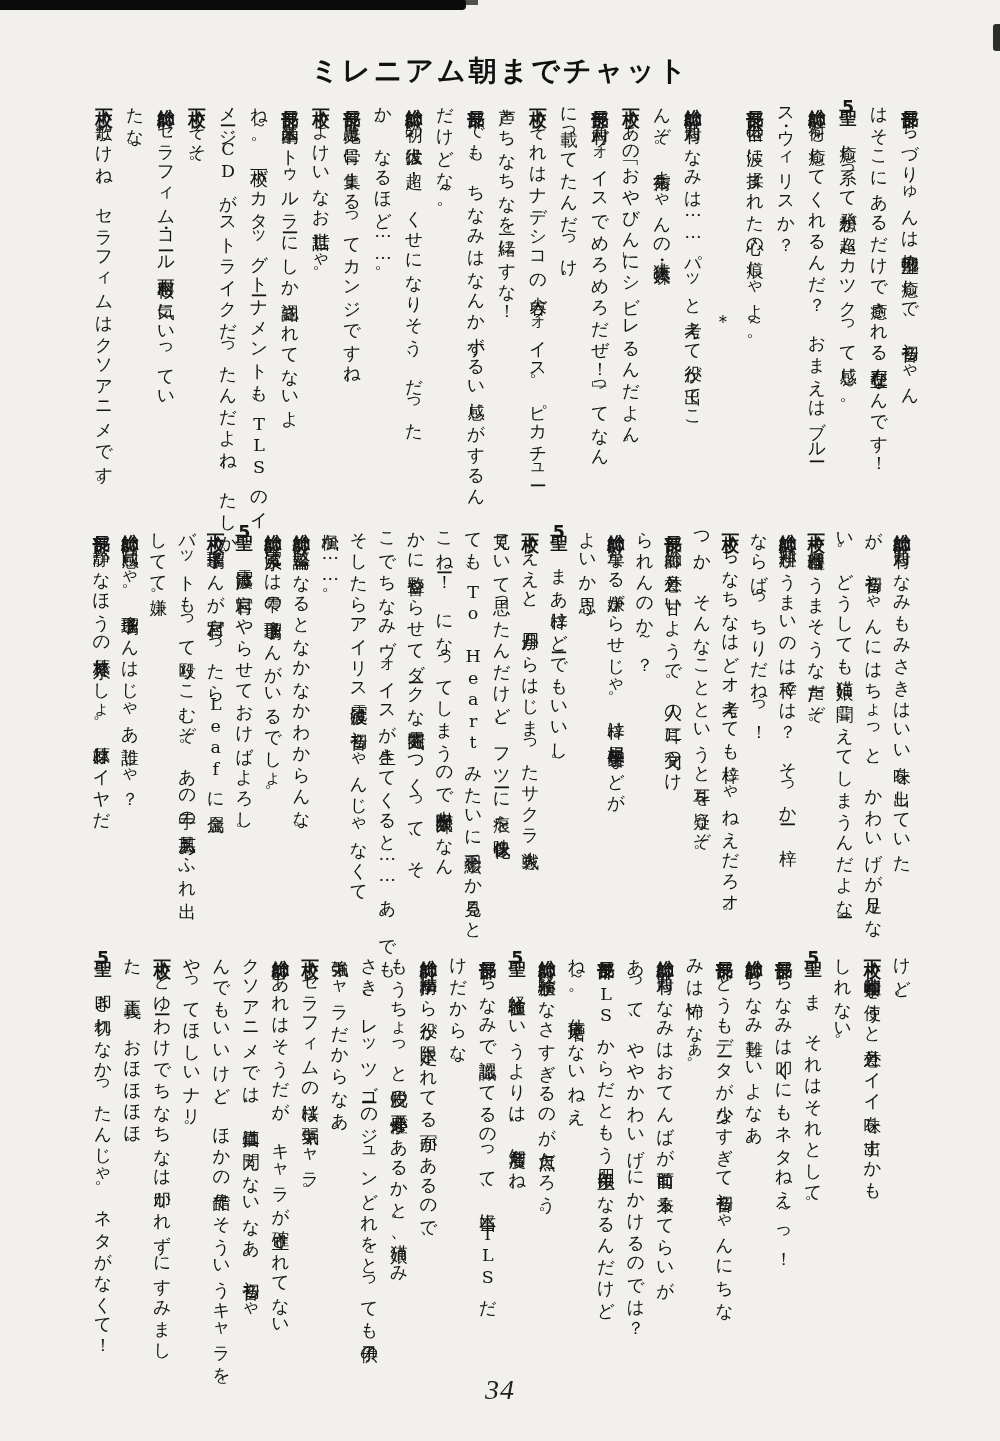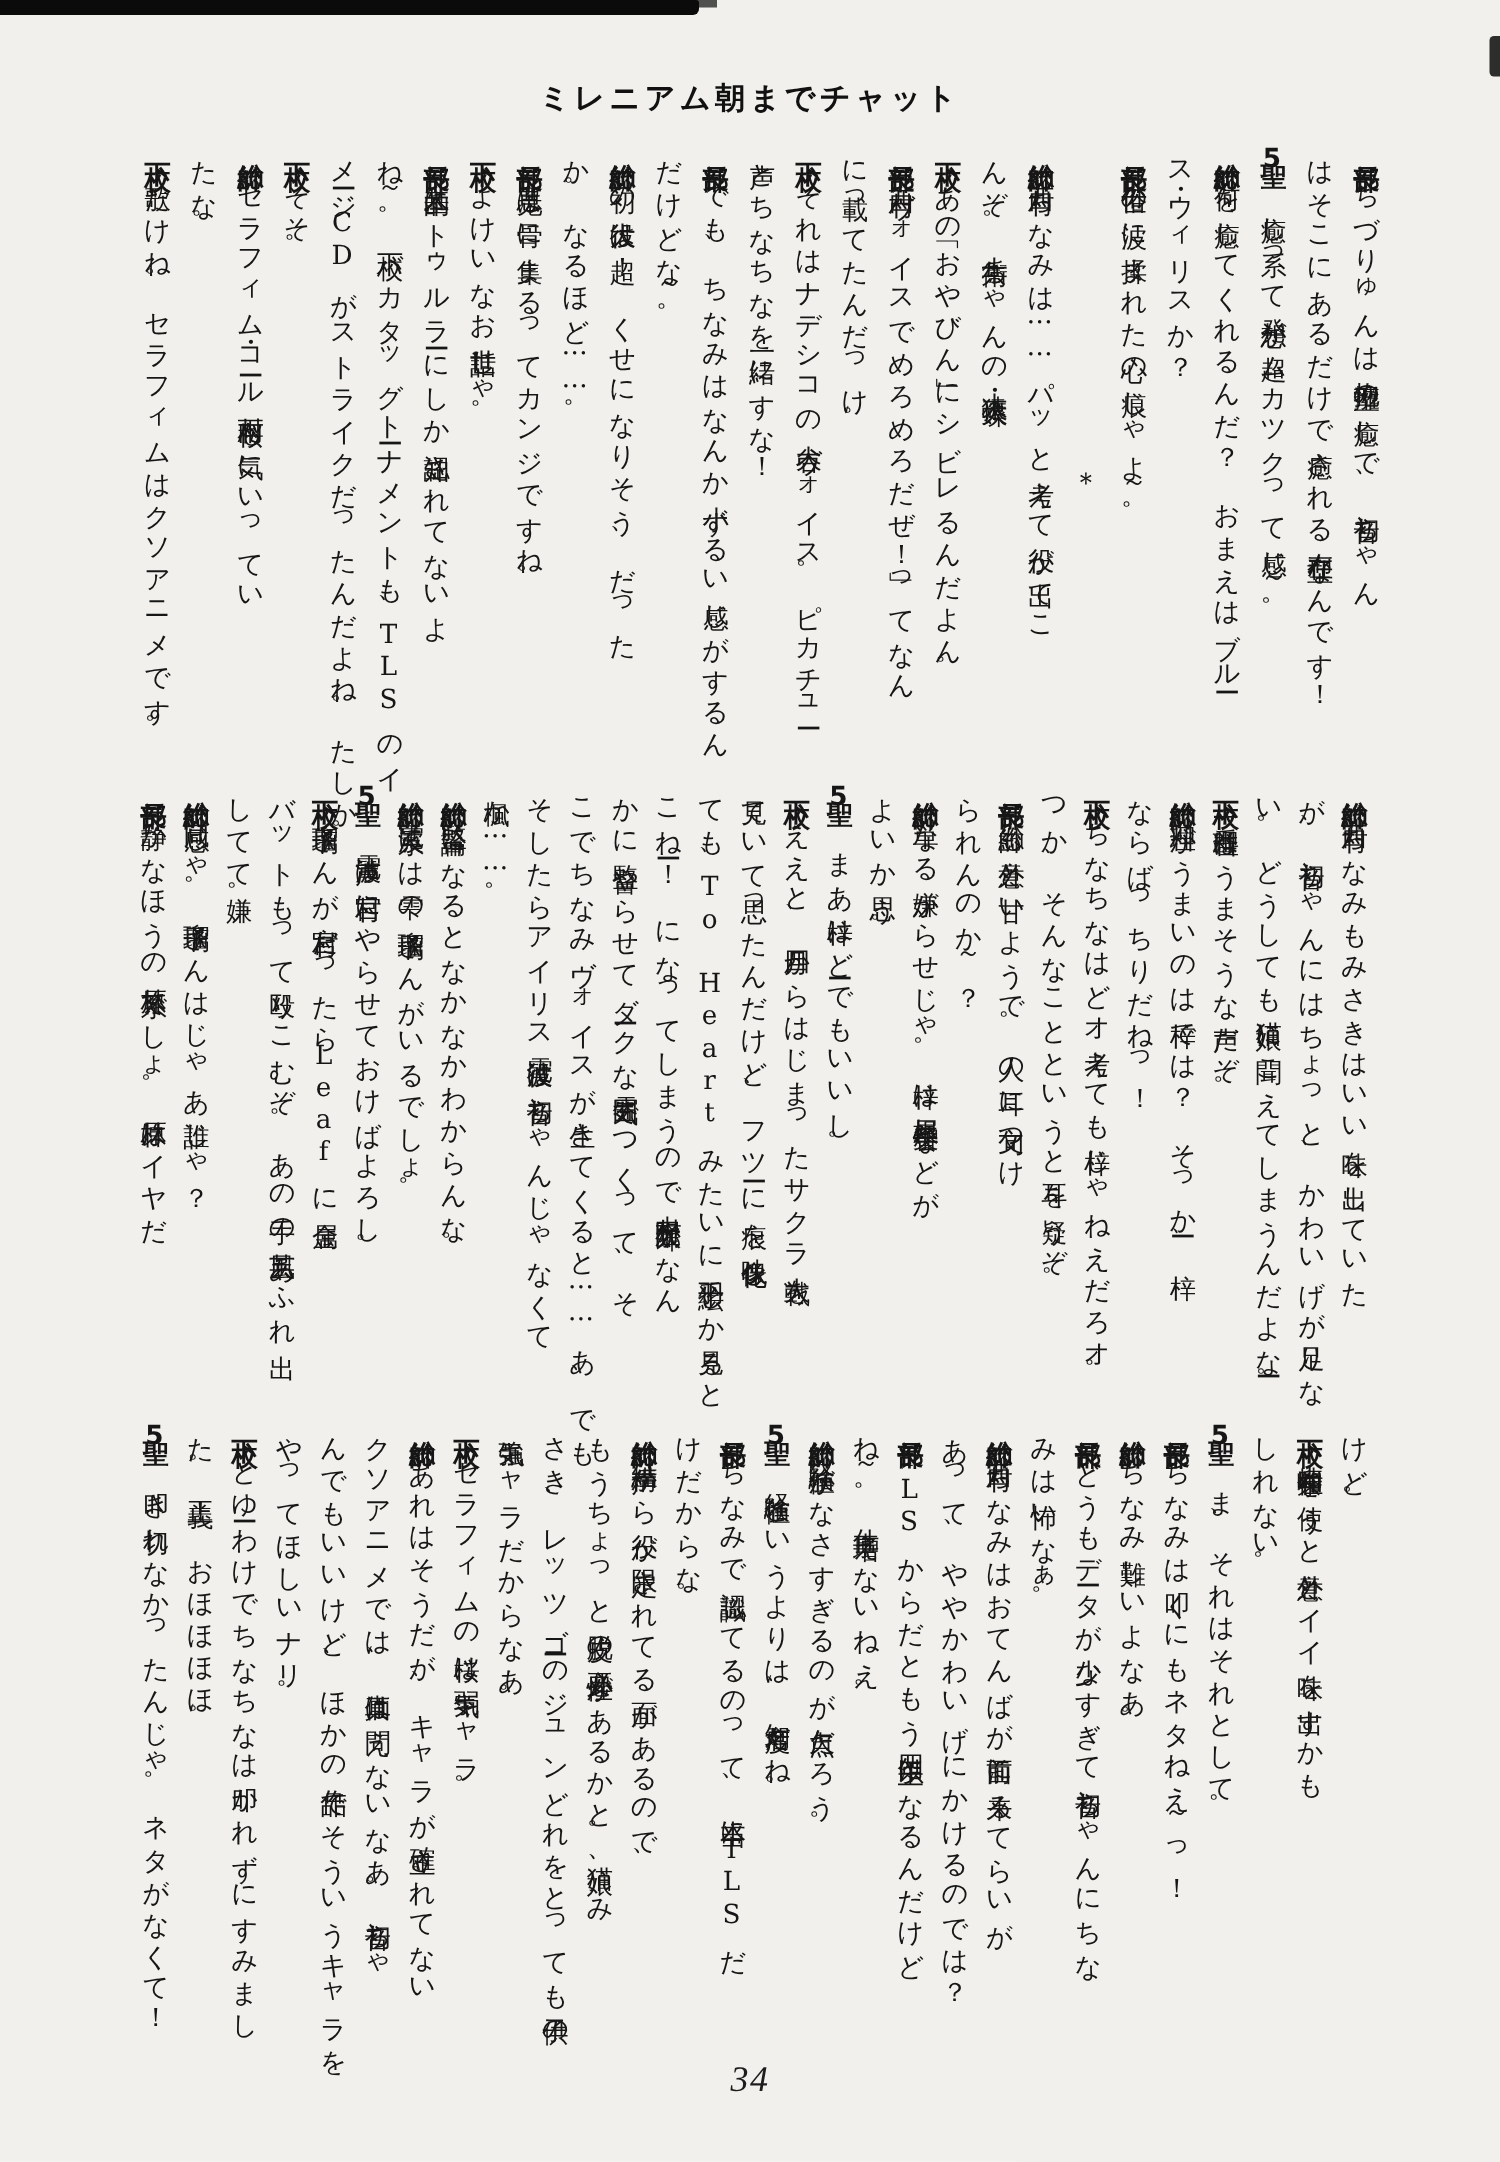--- a/index.html
+++ b/index.html
@@ -12,21 +12,21 @@
     color:#151413;
   }
   .artifact{position:absolute;background:#0b0b0b;}
   .artifact-top{top:0;left:0;width:466px;height:10px;border-radius:0 2px 4px 0;}
   .artifact-top2{top:0;left:460px;width:18px;height:5px;opacity:.7;}
   .artifact-right{top:24px;right:0;width:7px;height:27px;border-radius:3px 0 0 3px;opacity:.85;}
   .title{
     position:absolute;top:52px;left:0;width:1000px;
     margin:0;text-align:center;
     font-family:"DejaVu Sans", sans-serif;
-    font-weight:700;font-size:20px;letter-spacing:3px;
+    font-weight:700;font-size:28px;letter-spacing:3px;
     color:#111;
   }
   .vblock{
     position:absolute;
     writing-mode:vertical-rl;
     text-orientation:upright;
     white-space:nowrap;
     font-size:17.5px;
     letter-spacing:1.5px;
     color:#161616;
@@ -39,21 +39,21 @@
     font-family:"DejaVu Sans", sans-serif;
     font-weight:700;
     margin-inline-end:13px;
   }
   .sep{padding-inline-start:206px;font-size:19px;}
   .pagenum{
     position:absolute;top:1374px;left:0;width:1000px;
     text-align:center;
     font-family:"Liberation Serif", serif;
     font-style:italic;
-    font-size:24px;color:#1d1d1d;
+    font-size:28px;color:#1d1d1d;
     letter-spacing:1px;
   }
 </style>
 </head>
 <body>
 
 <div class="page">
   <div class="artifact artifact-top"></div>
   <div class="artifact artifact-top2"></div>
   <div class="artifact artifact-right"></div>

